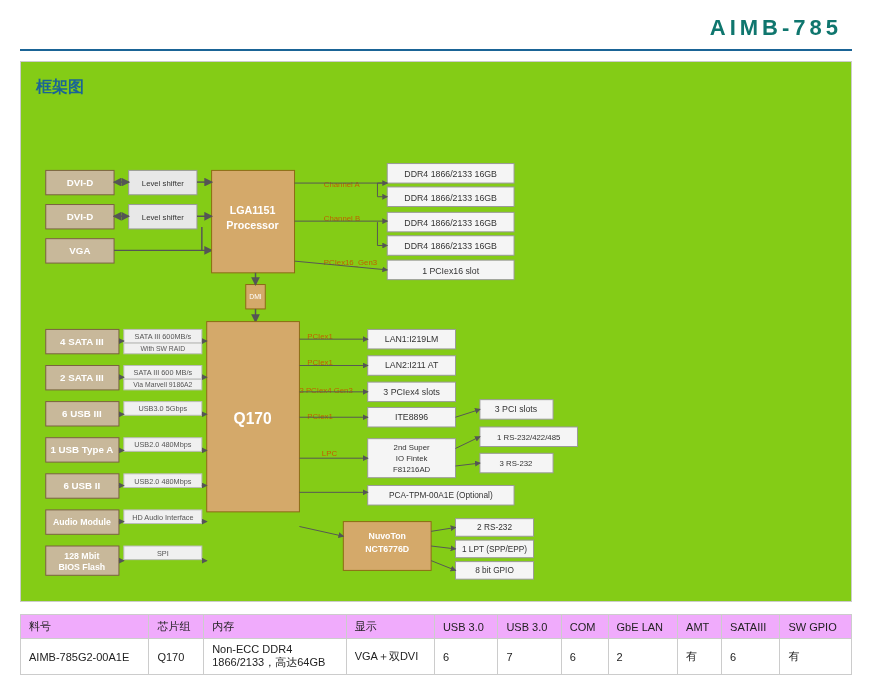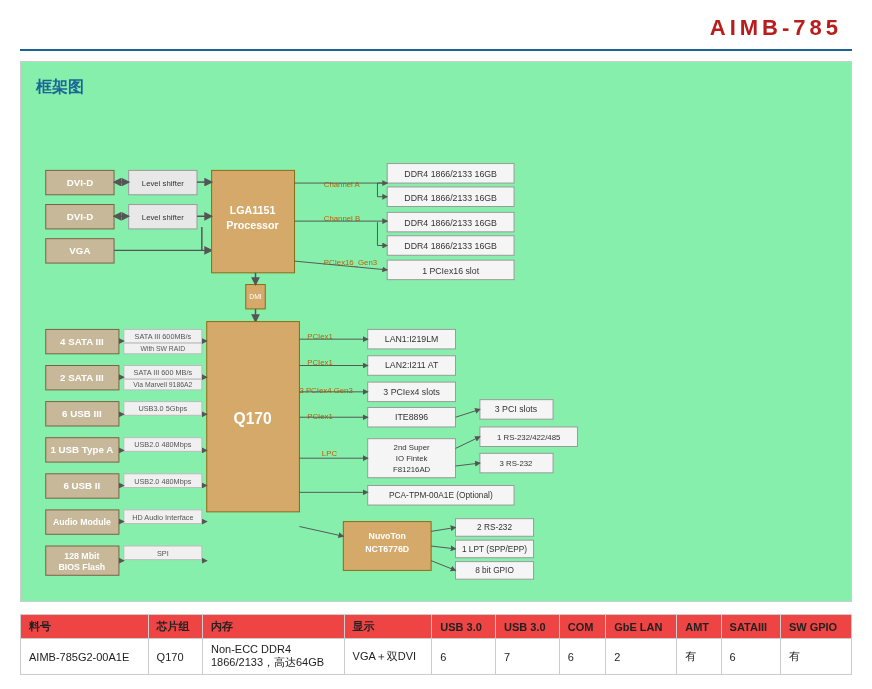--- a/index.html
+++ b/index.html
@@ -16,33 +16,33 @@
       display: flex;
       justify-content: flex-end;
       padding: 5px 10px 8px 0;
       border-bottom: 2px solid #1a6496;
       margin-bottom: 10px;
     }
     .header-title {
       font-size: 22px;
       font-weight: bold;
       letter-spacing: 4px;
-      color: #b91c1c;
+      color: #0f766e;
     }
     .section-title {
       font-size: 16px;
       font-weight: bold;
       color: #1a6496;
       margin-bottom: 8px;
     }
     .diagram-container {
       border: 1px solid #ccc;
       padding: 15px;
       margin-bottom: 12px;
-      background: #86efac;
+      background: #84cc16;
     }
     .diagram {
       position: relative;
       width: 100%;
       height: 480px;
     }
     
     .order-section {
       margin-top: 8px;
     }
@@ -50,22 +50,22 @@
       width: 100%;
       border-collapse: collapse;
       font-size: 11px;
     }
     .order-table th, .order-table td {
       border: 1px solid #ccc;
       padding: 4px 8px;
       text-align: left;
     }
     .order-table th {
-      background: #ef4444;
-      font-weight: bold;
+      background: #f0abfc;
+      font-weight: normal;
     }
     .order-table td {
       background: #fff;
     }
     
     .diagram svg {
       width: 100%;
       height: 100%;
     }
   </style>

